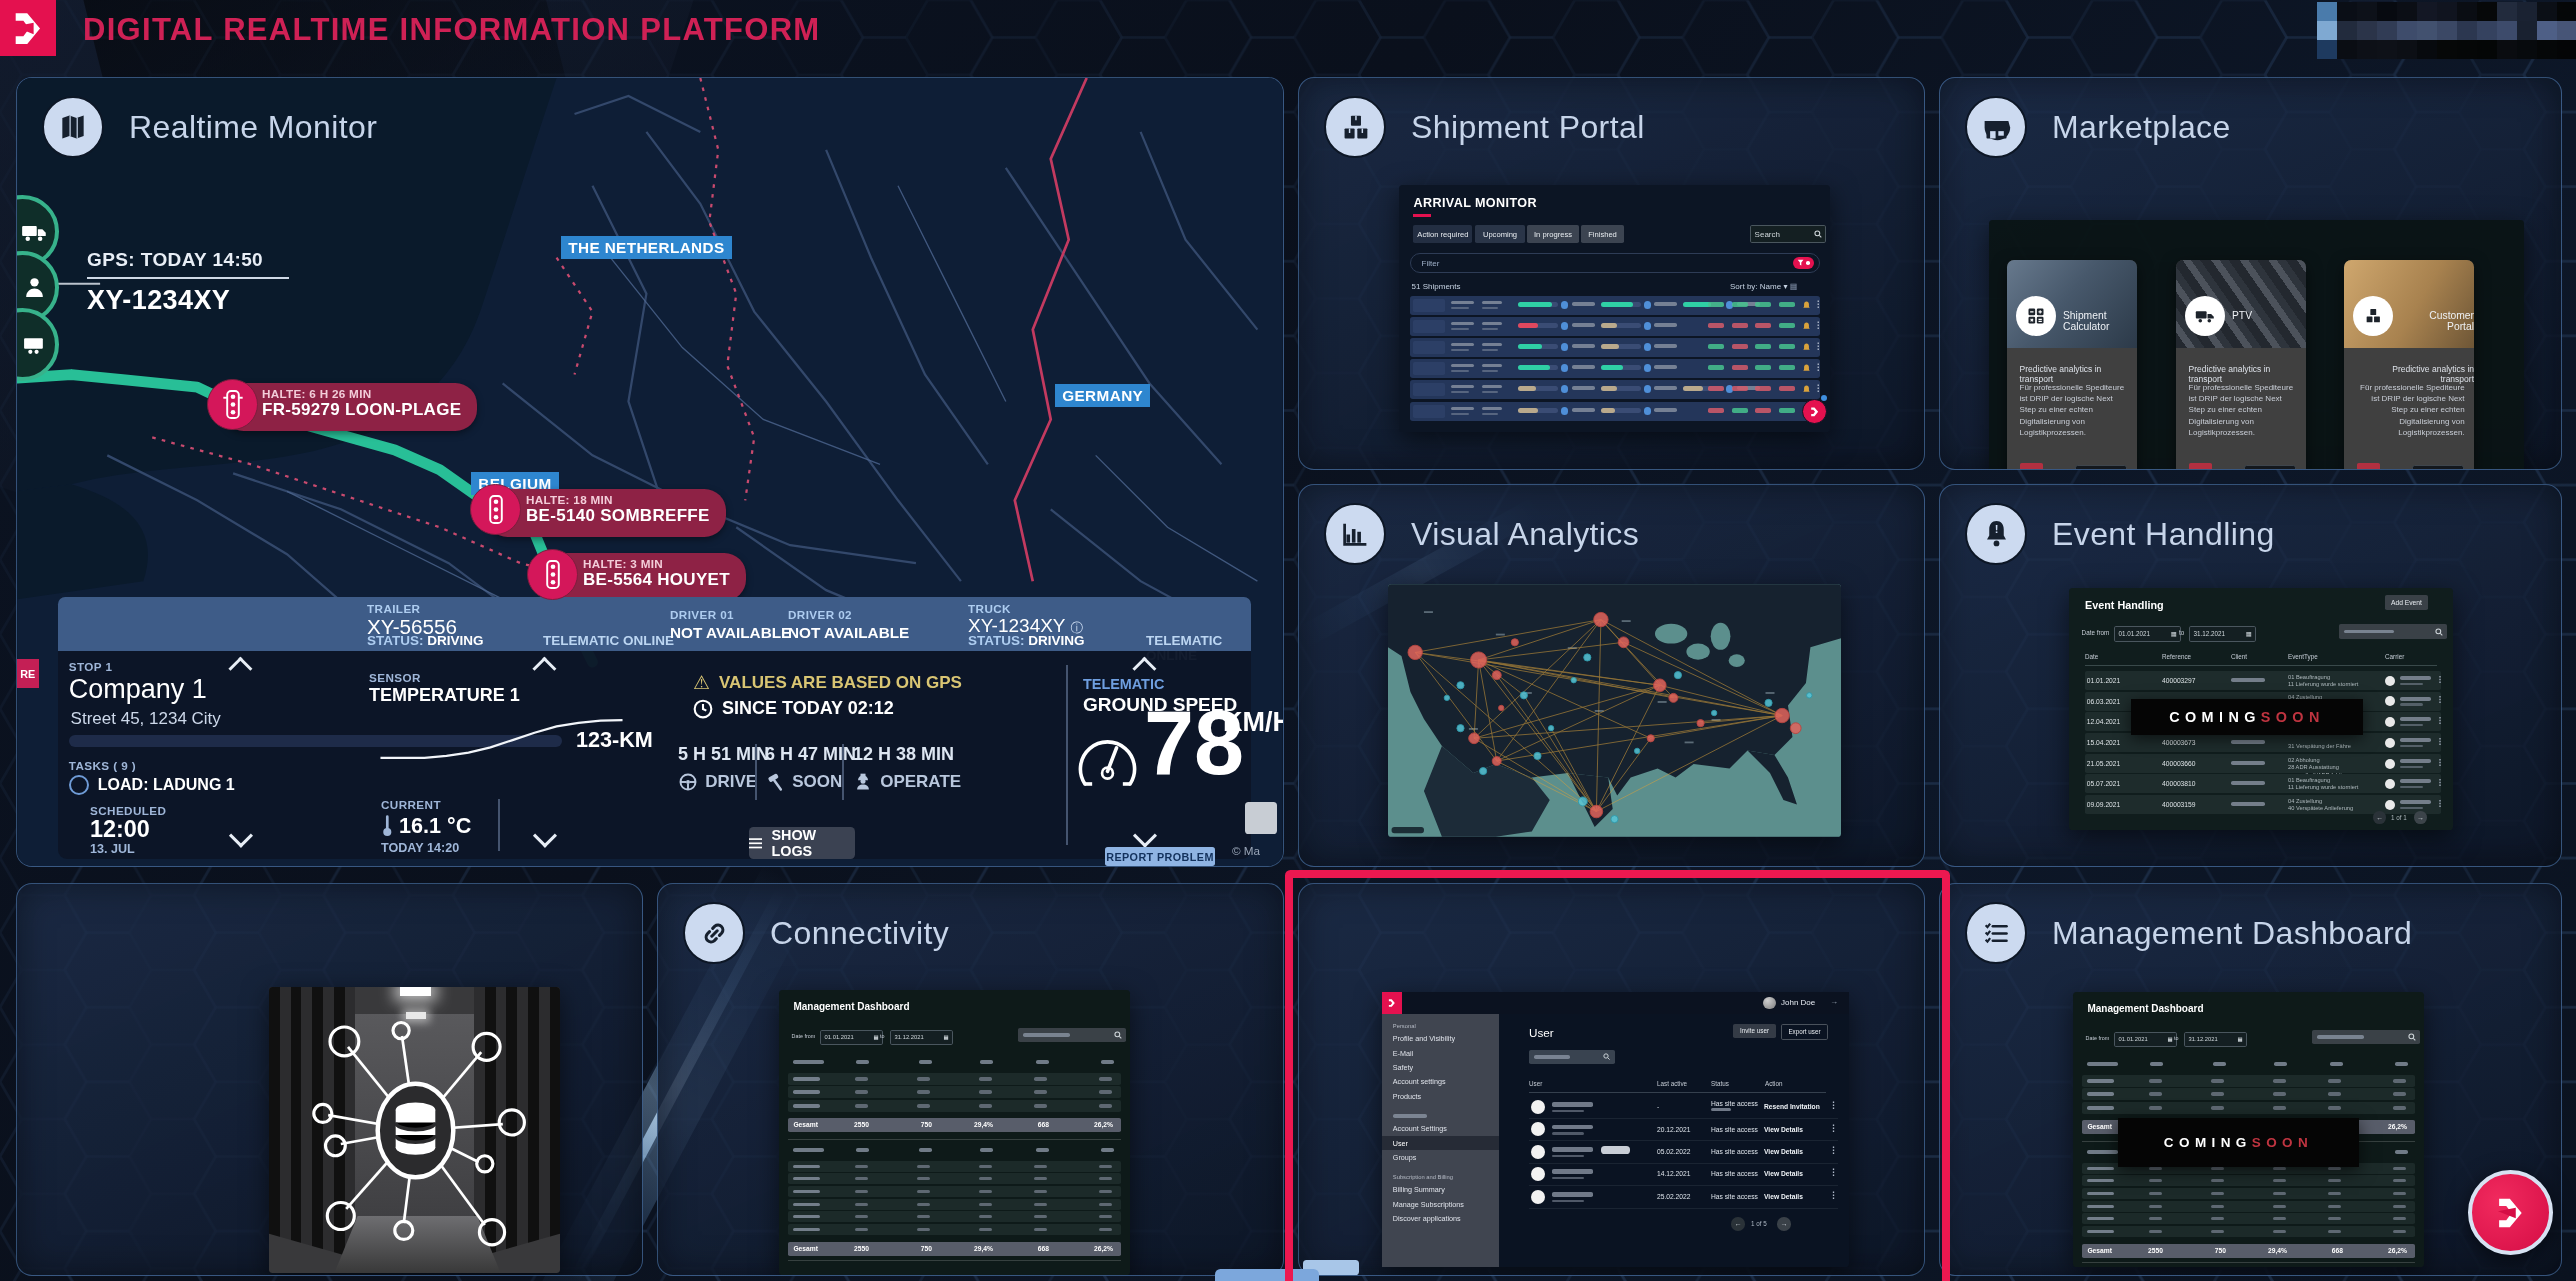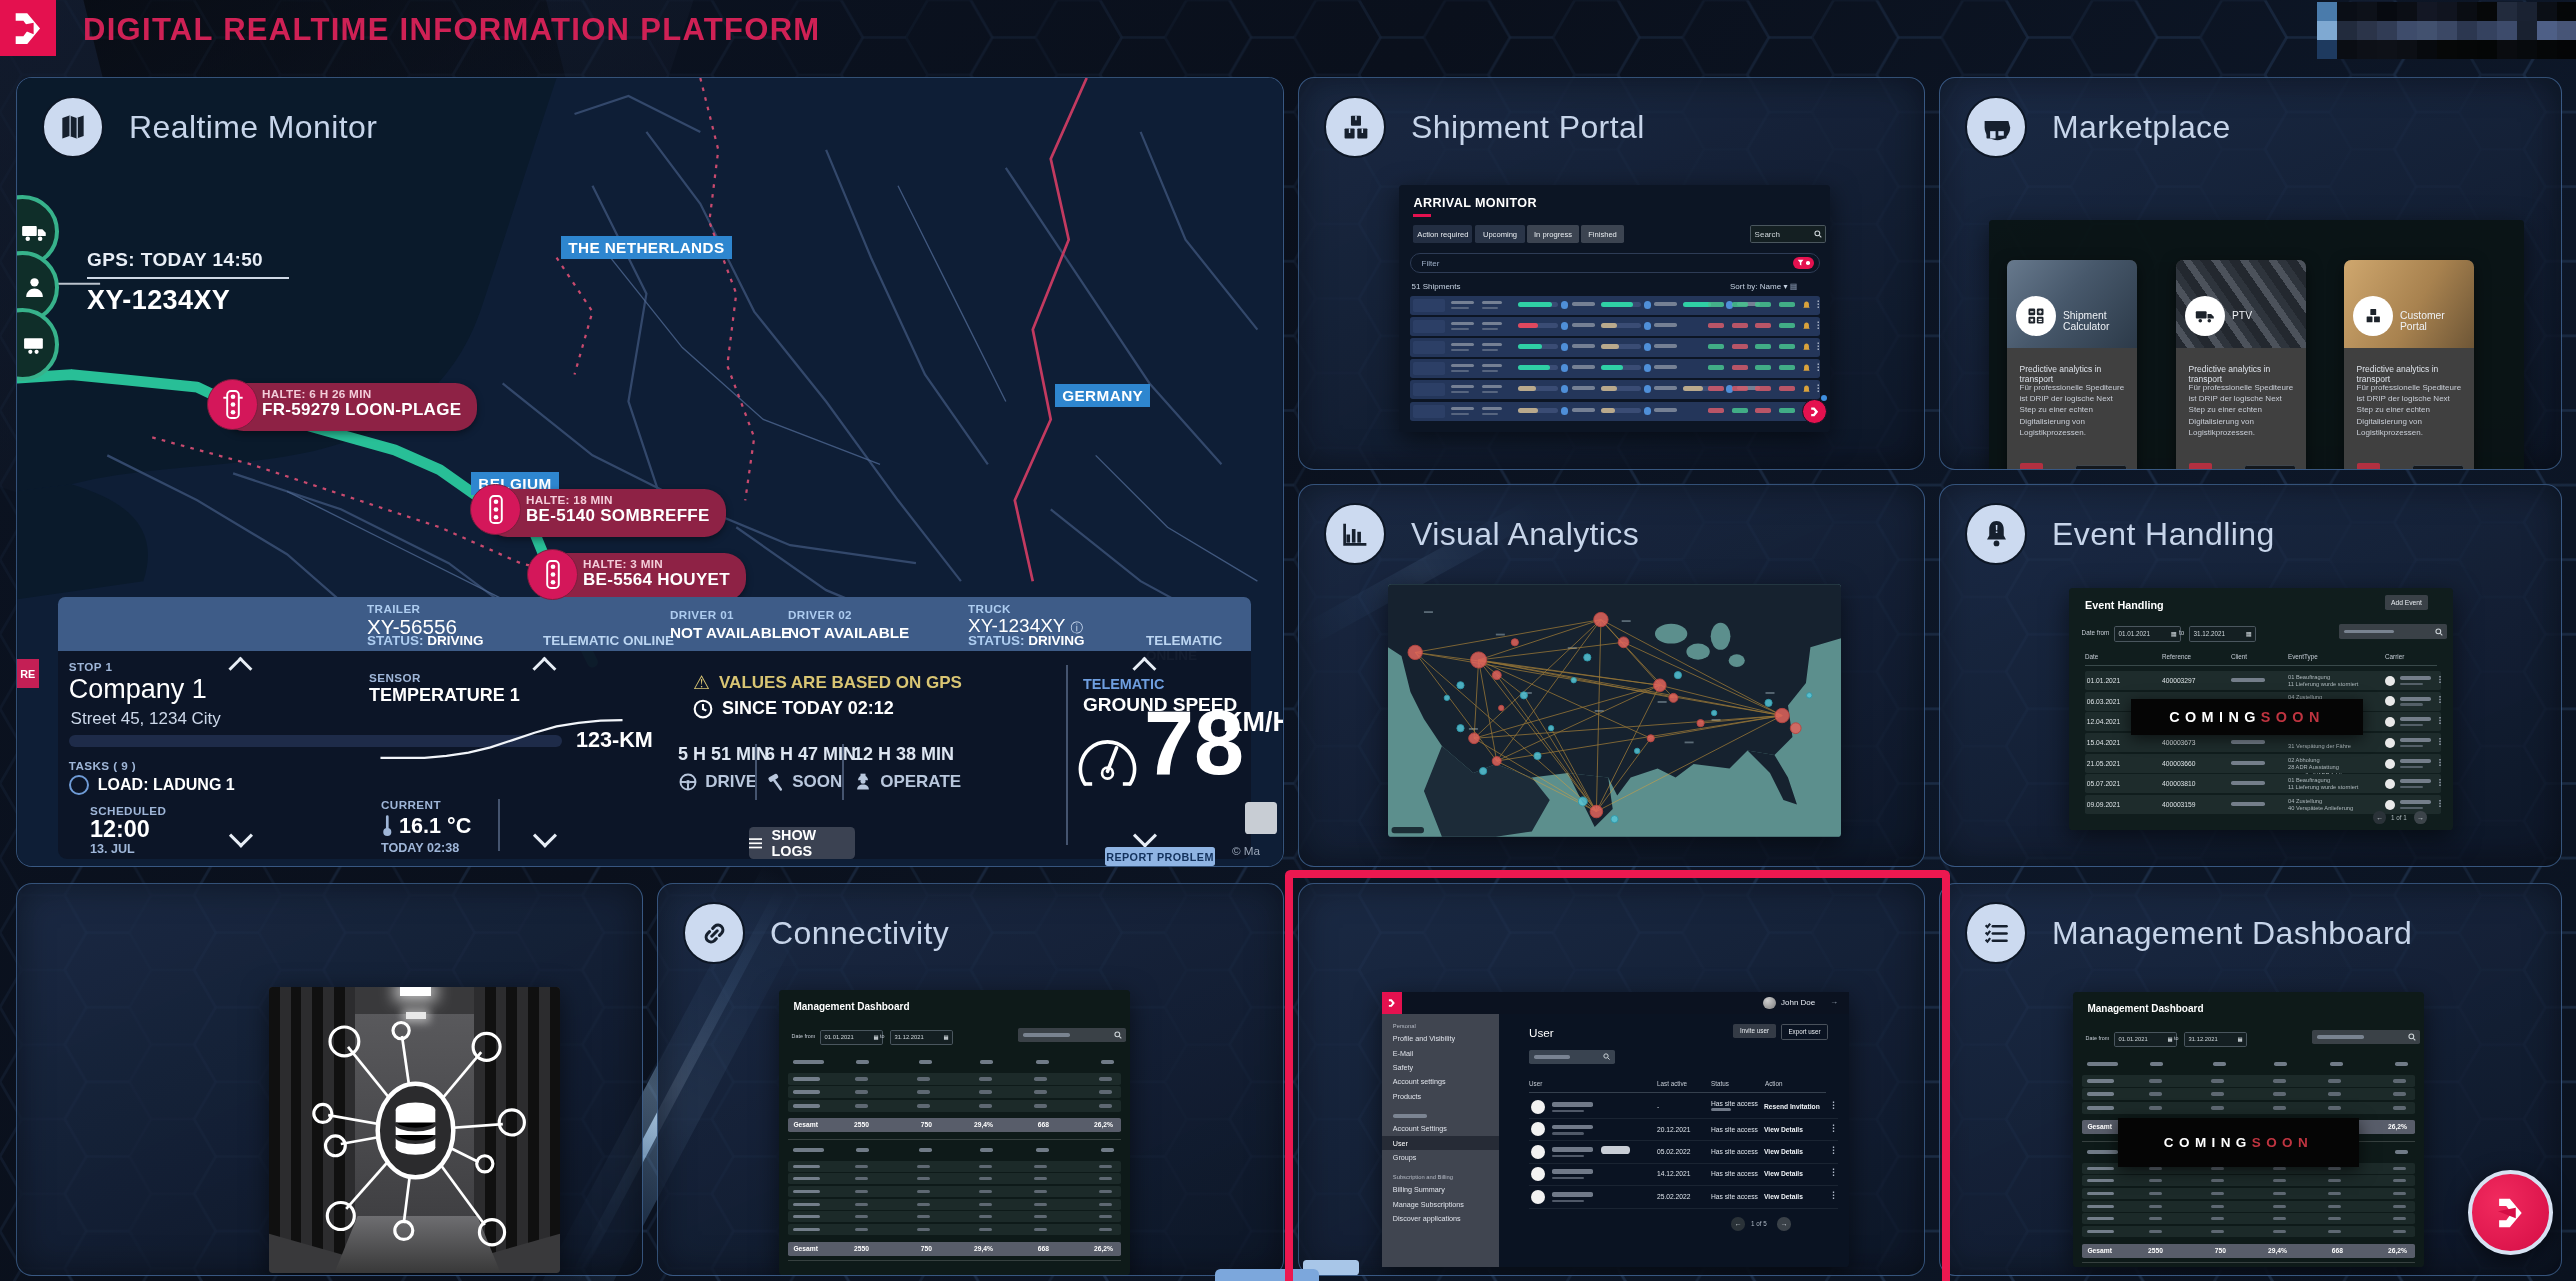--- a/index.html
+++ b/index.html
@@ -325,21 +325,21 @@
         </svg>
       <div class="abs" style="left:323px;top:147px;">
         <div class="slab">CURRENT</div>
         <div style="display:flex;align-items:center;gap:5.4px;margin-top:1.8px;">
           <svg width="12.6" height="23.4" viewBox="0 0 14 26">
               <line x1="7" y1="3" x2="7" y2="16" stroke="#9fb6d8" stroke-width="3" stroke-linecap="round"></line>
               <circle cx="7" cy="20" r="4.5" fill="#9fb6d8"></circle>
             </svg>
           <span style="font-size:21.6px;font-weight:bold;color:#fff;">16.1 °C</span>
         </div>
-        <div style="font-size:12.6px;font-weight:bold;color:#9fb6d8;margin-top:2.7px;">TODAY 02:38</div>
+        <div style="font-size:12.6px;font-weight:bold;color:#9fb6d8;margin-top:2.7px;">TODAY 14:20</div>
       </div>
       <div class="abs" style="left:440px;top:148px;width:1.8px;height:52px;background:#45546f;"></div>
 
       <div class="abs" style="left:635px;top:20px;display:flex;gap:9px;align-items:center;">
         <span style="color:#d9c573;font-size:19px;">⚠</span>
         <span style="font-size:17px;font-weight:bold;color:#d9c573;">VALUES ARE BASED ON GPS</span>
       </div>
       <div class="abs" style="left:635px;top:47px;display:flex;gap:9px;align-items:center;">
         <svg width="20" height="20" viewBox="0 0 24 24">
             <circle cx="12" cy="12" r="10" fill="none" stroke="#fff" stroke-width="2.5"></circle>
@@ -696,21 +696,21 @@
             </svg>
           </div>
         <div class="mk-name">PTV</div>
         <div class="mk-tag">Predictive analytics in transport</div>
         <div class="mk-desc">Für professionelle Spediteure ist DRIP der logische Next Step zu einer echten Digitalisierung von Logistikprozessen.</div>
         <div class="abs" style="left:12.6px;top:203px;width:23.4px;height:8px;background:#b23040;border-radius:1.8px;"></div>
 
         <div class="mk-act">Activate</div>
       </div>
 
-      <div class="mk-card" style="left:355px;top:40px;">
+      <div class="mk-card" style="left:355px;top:40px;text-align:right;">
         <div class="mk-img" style="background:linear-gradient(120deg,#cfa76e 0%,#a8824f 55%,#6e5636 100%);"></div>
         <div class="mk-ic">
             <svg width="18" height="18" viewBox="0 0 34 34">
               <g fill="#1d232b">
                 <rect x="12" y="4" width="11" height="11" rx="1"></rect>
                 <rect x="5" y="18" width="11" height="11" rx="1"></rect>
                 <rect x="19" y="18" width="11" height="11" rx="1"></rect>
               </g>
             </svg>
           </div>

